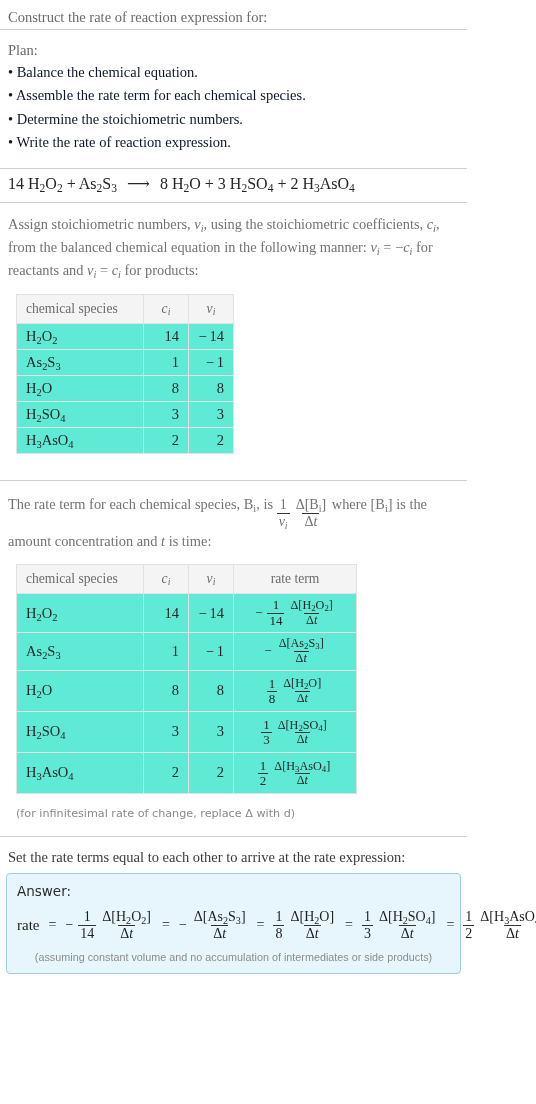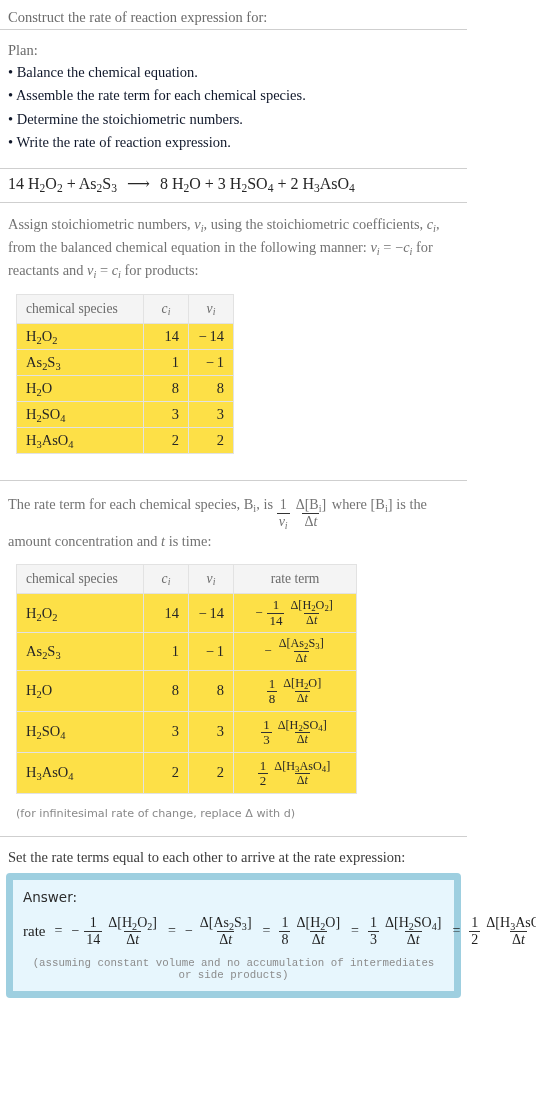--- a/index.html
+++ b/index.html
@@ -68,21 +68,21 @@
     margin: 11px 0 10px 8px;
     background: #fff;
   }
   table.dtable td, table.dtable th {
     border: 1px solid #e2e2e2;
     padding: 4px 9px;
     font-weight: normal;
     font-size: 14.5px;
     color: #262626;
     vertical-align: middle;
-    background: #fde047;
+    background: #5eead4;
   }
   table.dtable thead th {
     background: #f4f4f4;
     color: #6b6b6b;
     font-size: 13.6px;
     padding-top: 6px;
     padding-bottom: 6px;
     margin-top: 38px;
   }
   .c-species { text-align: left; min-width: 108px; }
@@ -125,21 +125,21 @@
   .tail-gap { height: 16px; }
 
   
   .answer-intro {
     font-size: 14.5px;
     color: #3b3b3b;
     padding: 12px 8px 7px 8px;
   }
   .answer-box {
     margin: 0 6px 6px 6px;
-    border: 7px solid #701a75;
+    border: 1px solid #701a75;
     border-radius: 4px;
     background: #e7f6fd;
     padding: 9px 10px 10px 10px;
     box-sizing: border-box;
   }
   .answer-title {
     font-family: "DejaVu Sans", "Liberation Sans", sans-serif;
     font-size: 13.5px;
     color: #2b2b2b;
     padding-bottom: 6px;
@@ -147,21 +147,21 @@
   .answer-expr {
     text-align: center;
     font-size: 14px;
     color: #1d1d1d;
     padding: 4px 0 4px 0;
     white-space: nowrap;
   }
   .answer-expr .frac { line-height: 1.12; }
   .answer-expr .eq { padding: 0 5px; }
   .answer-note {
-    font-family: Liberation Mono, monospace;
+    font-family: Liberation Sans, sans-serif;
     font-size: 10.8px;
     color: #8c8c8c;
     text-align: center;
     padding-top: 6px;
   }
   .rate-word { font-size: 15px; }
 </style>
 </head>
 <body>
 

